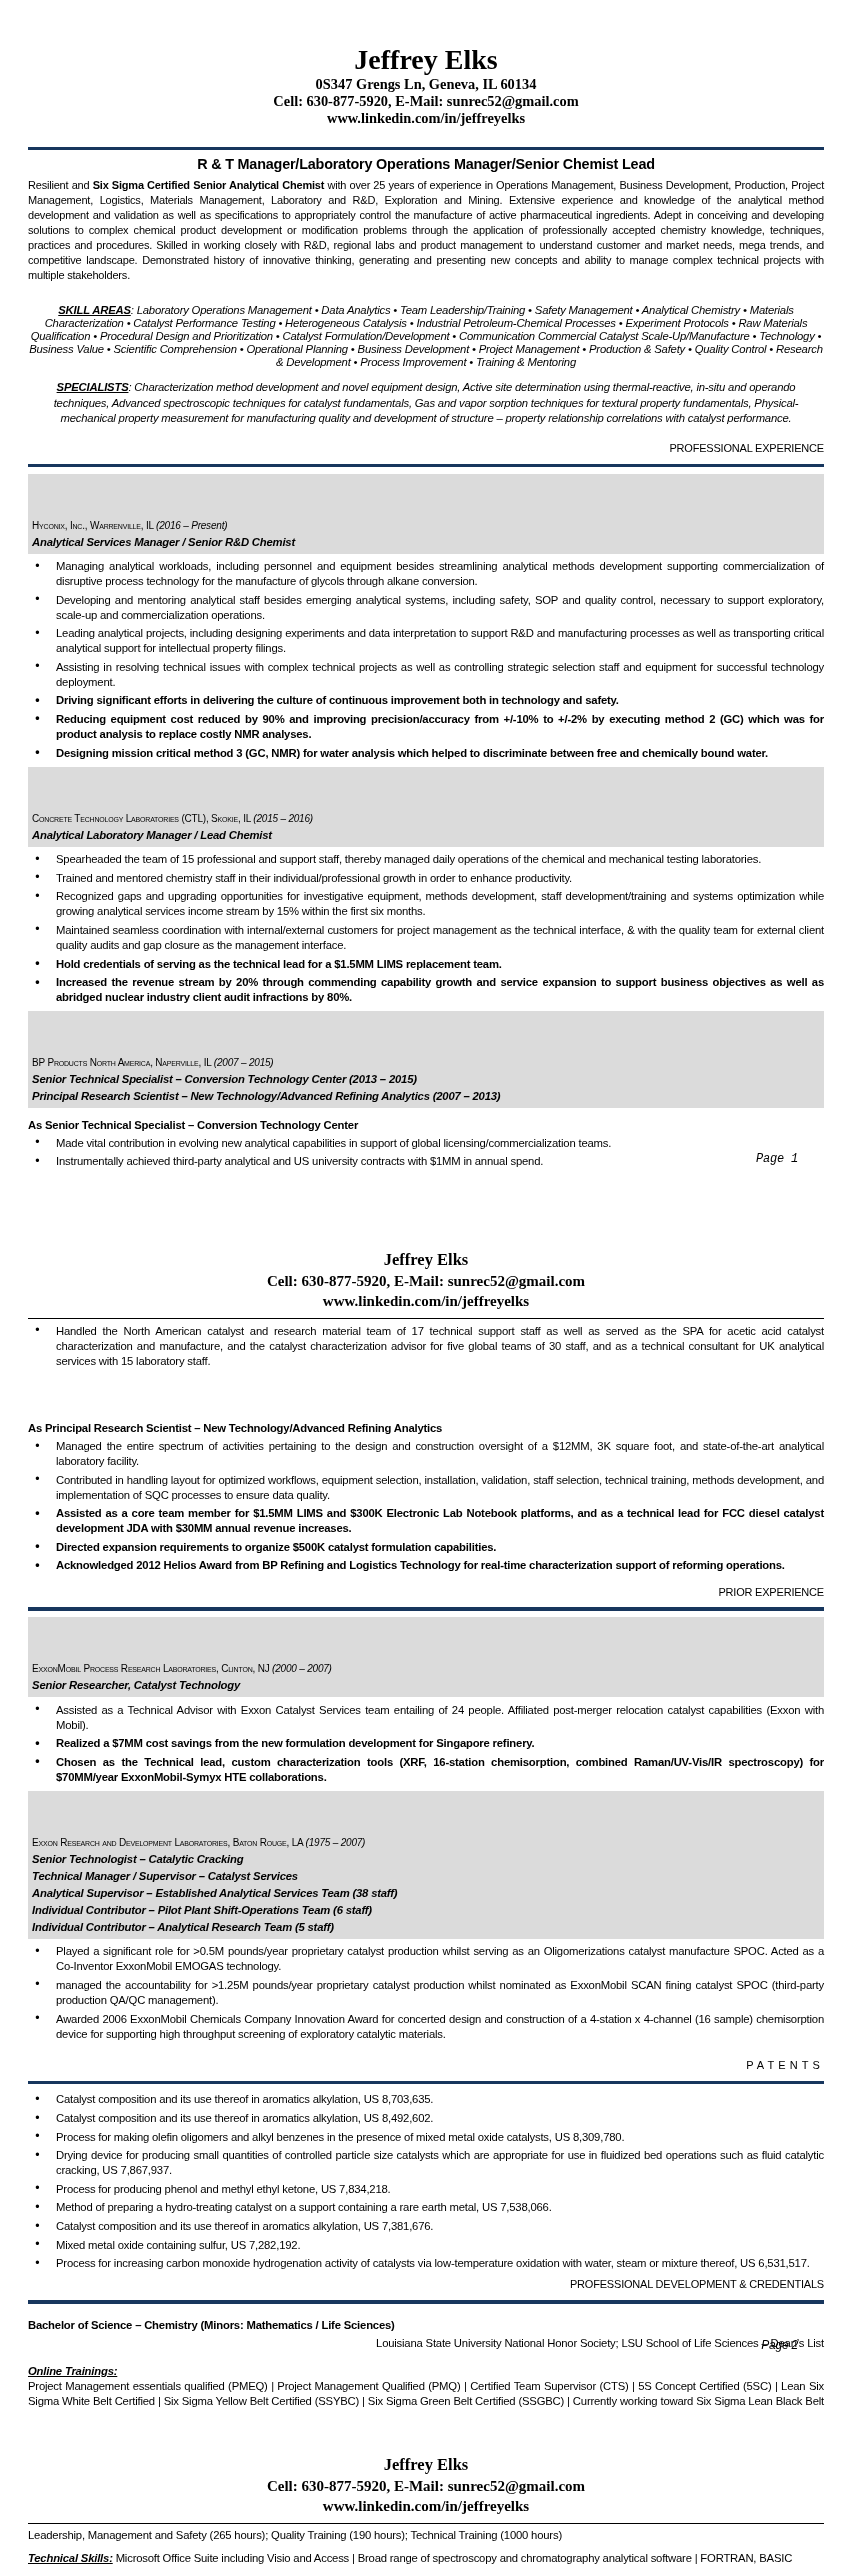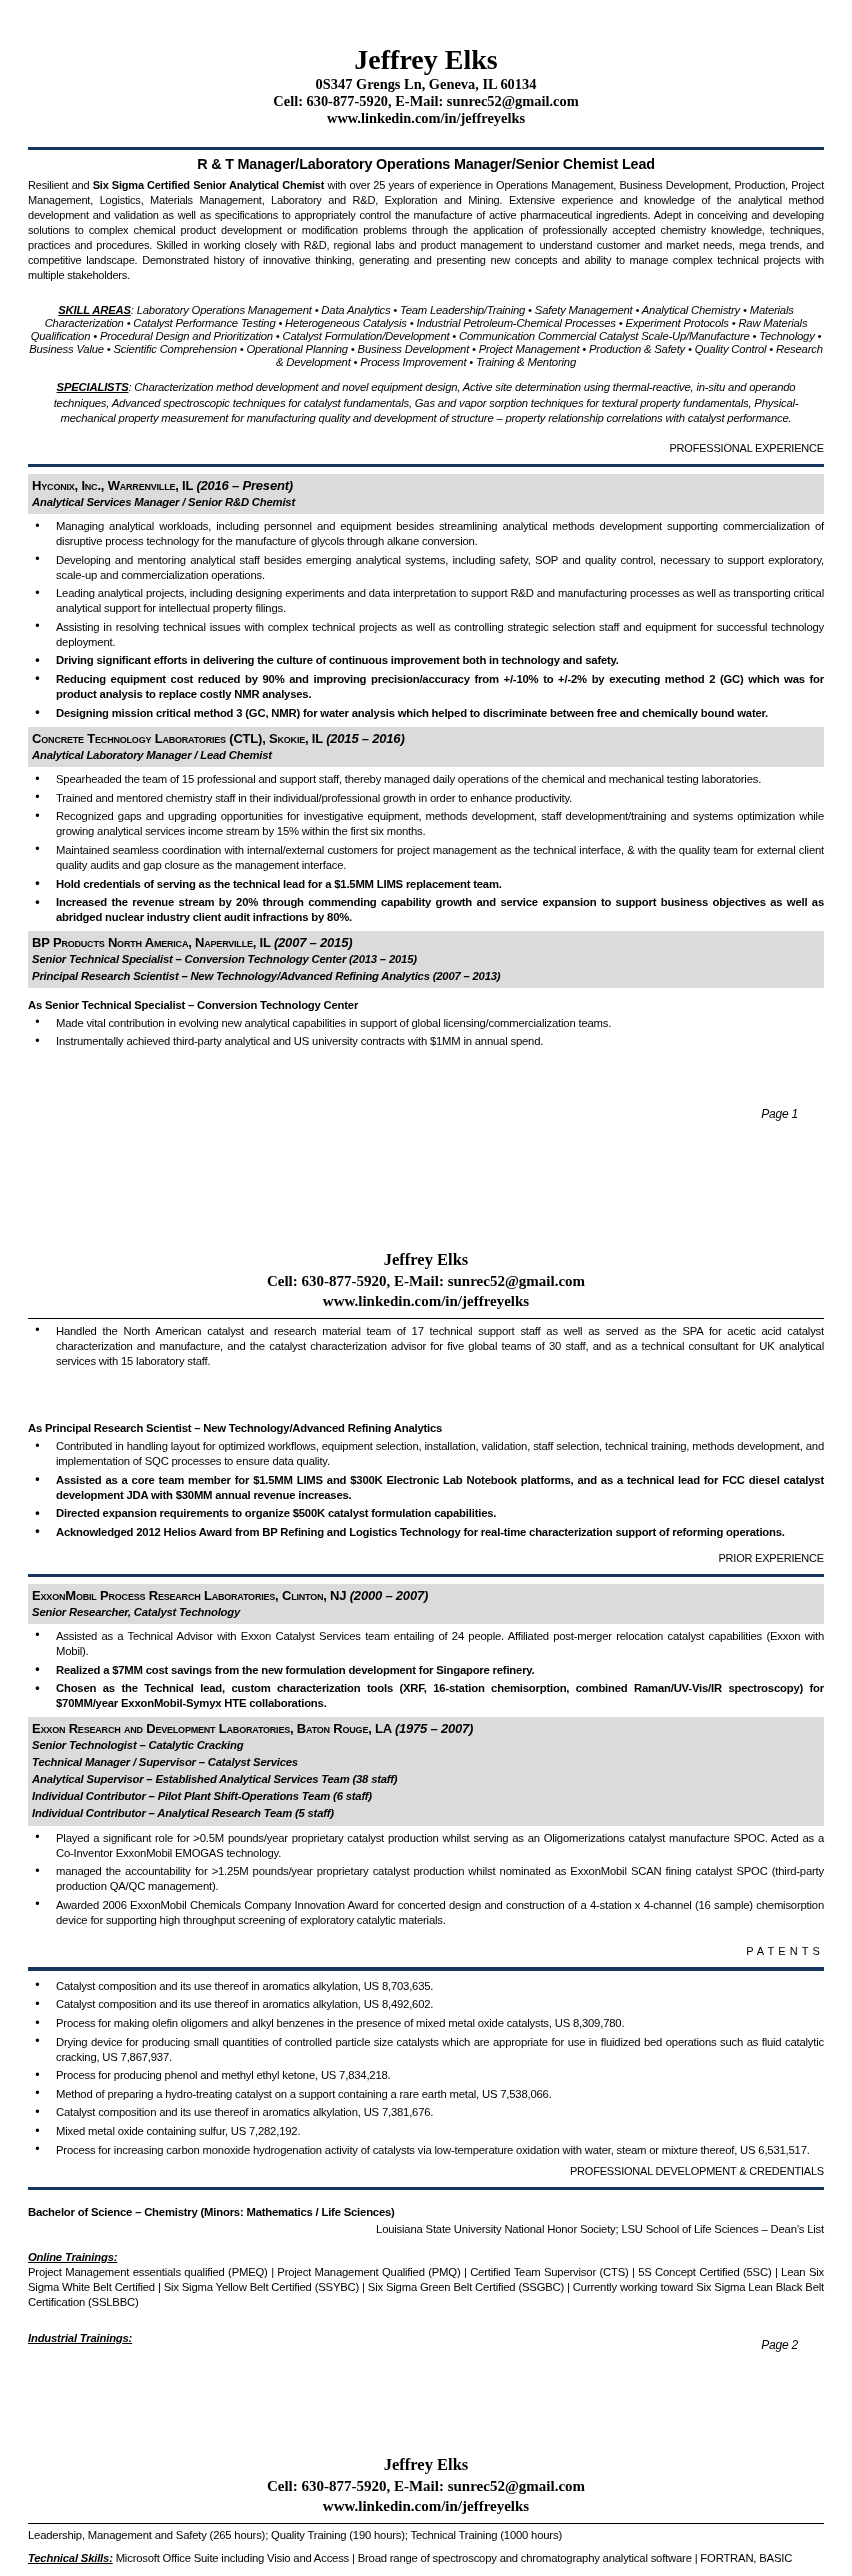--- a/index.html
+++ b/index.html
@@ -25,34 +25,34 @@
   
   .doc-title { margin-top:6.2px; text-align:center; font-weight:bold; font-size:14.4px; line-height:17.5px; }
   .para { margin-top:4.1px; font-size:11px; line-height:15px; text-align:justify; }
   .centerblock { margin-top:21px; font-size:11.3px; font-style:italic; text-align:center; line-height:13px; }
   .centerblock .lbl { font-weight:bold; text-decoration:underline; }
   .section-heading { text-align:right; font-weight:normal; font-size:11px; line-height:16.5px; margin-top:13.4px; }
   .section-heading.spread { letter-spacing:4.1px; }
 
   
   .gray-block { background:#DBDBDB; padding:3.1px 4.1px; margin-top:6.2px; }
-  .company { font-size:13px; font-weight:bold; font-variant:small-caps; line-height:17px; }
+  .company { font-size:10px; font-weight:normal; font-variant:small-caps; line-height:17px;margin-top:40px; }
   .company .dates { font-variant:normal; font-style:italic; }
   .jobtitle { font-size:11.3px; font-weight:bold; font-style:italic; line-height:17px; }
 
   .subhead { font-size:11.3px; font-weight:bold; line-height:15px; margin-top:9.3px; }
   .subhead.gap { margin-top:52px; }
 
   ul.bullets { margin:5.2px 0 0 0; padding:0; list-style:none; font-size:11.3px; line-height:15px; }
   ul.bullets li { position:relative; padding-left:28px; margin-bottom:3.6px; text-align:justify; }
   ul.bullets li::before { content:"\2022"; position:absolute; left:7.2px; top:-0.5px; font-size:12.4px; }
   ul.bullets li.b { font-weight:bold; }
 
   .page-marker { position:absolute; right:54px; font-size:12px; font-style:italic; line-height:14.4px; }
-  #marker-1 { top:1107px; } #marker-2 { top:1133px; }
+  #marker-1 { top:1152px;font-family:Liberation Mono, monospace; } #marker-2 { top:1133px; }
 
   .edu-degree { margin-top:14.4px; font-size:11.3px; font-weight:bold; line-height:15.5px; }
   .edu-school { font-size:11.3px; line-height:15.5px; margin-top:2.1px;text-align:right; }
   .lbl-ital { font-weight:bold; font-style:italic; text-decoration:underline;margin-top:27px; }
   .train-block { margin-top:12.4px; font-size:11.3px; line-height:15px; text-align:justify; }
 </style>
 </head>
 <body>
 
 <div class="page">
@@ -120,20 +120,21 @@
   <div class="hdr hdr-line-sm">Cell: 630-877-5920, E-Mail: sunrec52@gmail.com</div>
   <div class="hdr hdr-line-sm">www.linkedin.com/in/jeffreyelks</div>
   <div class="rule-thin"></div>
 
   <ul class="bullets" style="margin-top:5.2px;">
     <li>Handled the North American catalyst and research material team of 17 technical support staff as well as served as the SPA for acetic acid catalyst characterization and manufacture, and the catalyst characterization advisor for five global teams of 30 staff, and as a technical consultant for UK analytical services with 15 laboratory staff.</li>
   </ul>
 
   <div class="subhead gap">As Principal Research Scientist – New Technology/Advanced Refining Analytics</div>
   <ul class="bullets" style="margin-top:3.1px;">
+    <li>Managed the entire spectrum of activities pertaining to the design and construction oversight of a $12MM, 3K square foot, and state-of-the-art analytical laboratory facility.</li>
     <li>Contributed in handling layout for optimized workflows, equipment selection, installation, validation, staff selection, technical training, methods development, and implementation of SQC processes to ensure data quality.</li>
     <li class="b">Assisted as a core team member for $1.5MM LIMS and $300K Electronic Lab Notebook platforms, and as a technical lead for FCC diesel catalyst development JDA with $30MM annual revenue increases.</li>
     <li class="b">Directed expansion requirements to organize $500K catalyst formulation capabilities.</li>
     <li class="b">Acknowledged 2012 Helios Award from BP Refining and Logistics Technology for real-time characterization support of reforming operations.</li>
   </ul>
 
   <div class="section-heading" style="margin-top:10.3px;">PRIOR EXPERIENCE</div>
   <div class="rule-navy tight"></div>
 
   <div class="gray-block">

